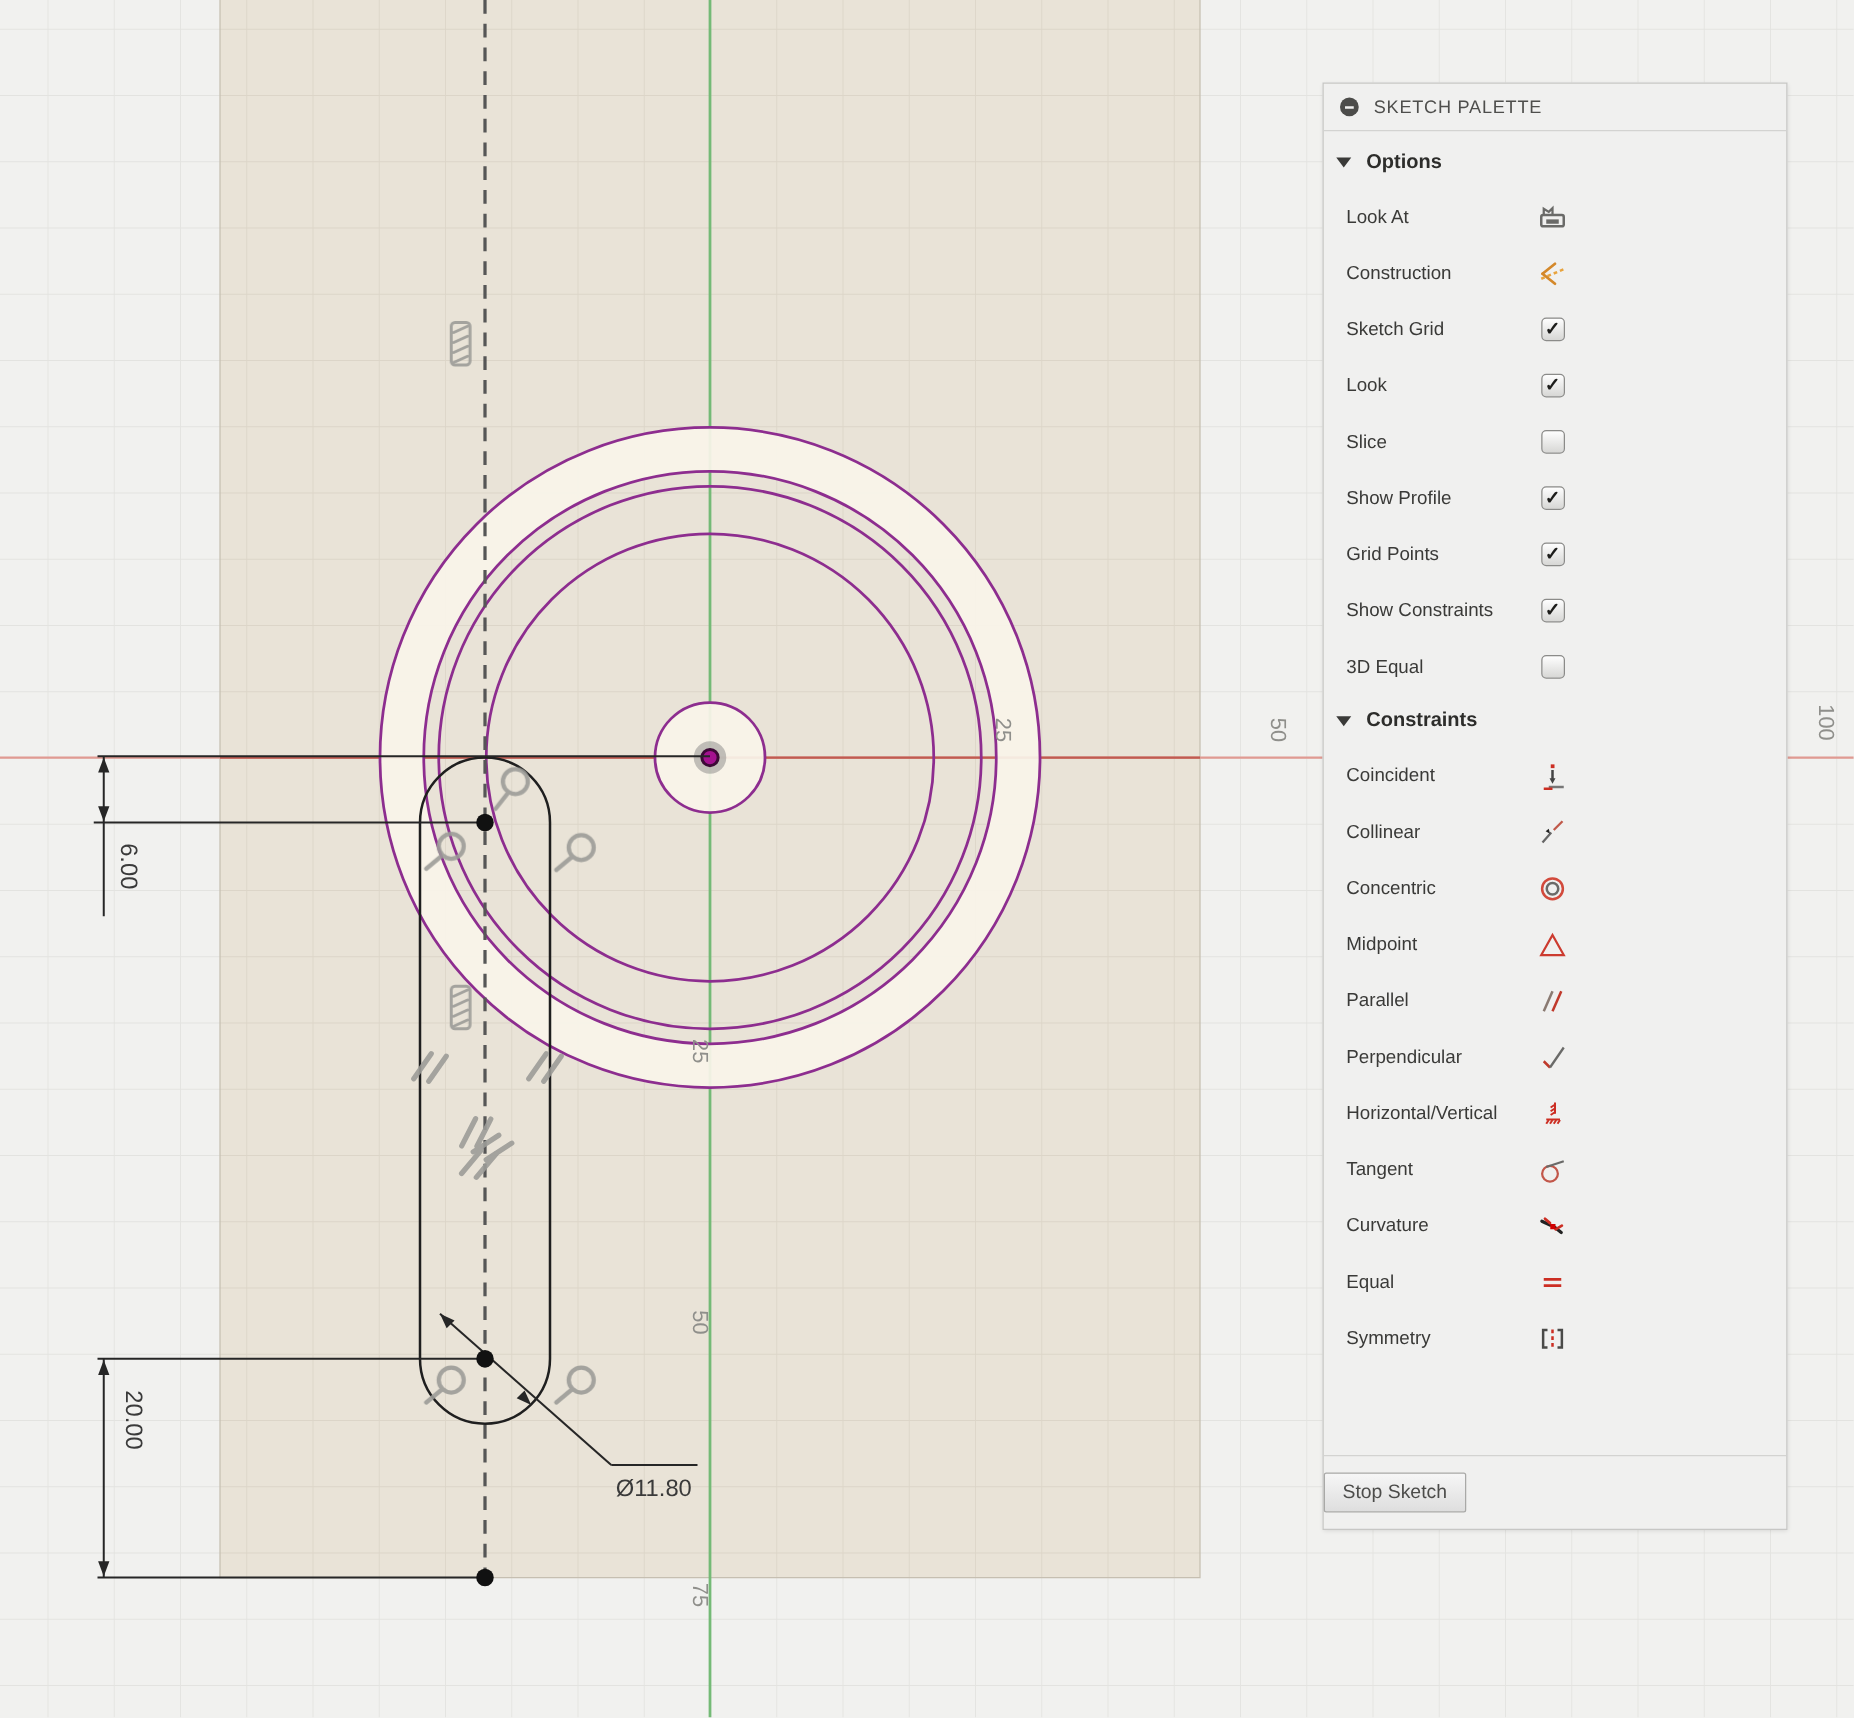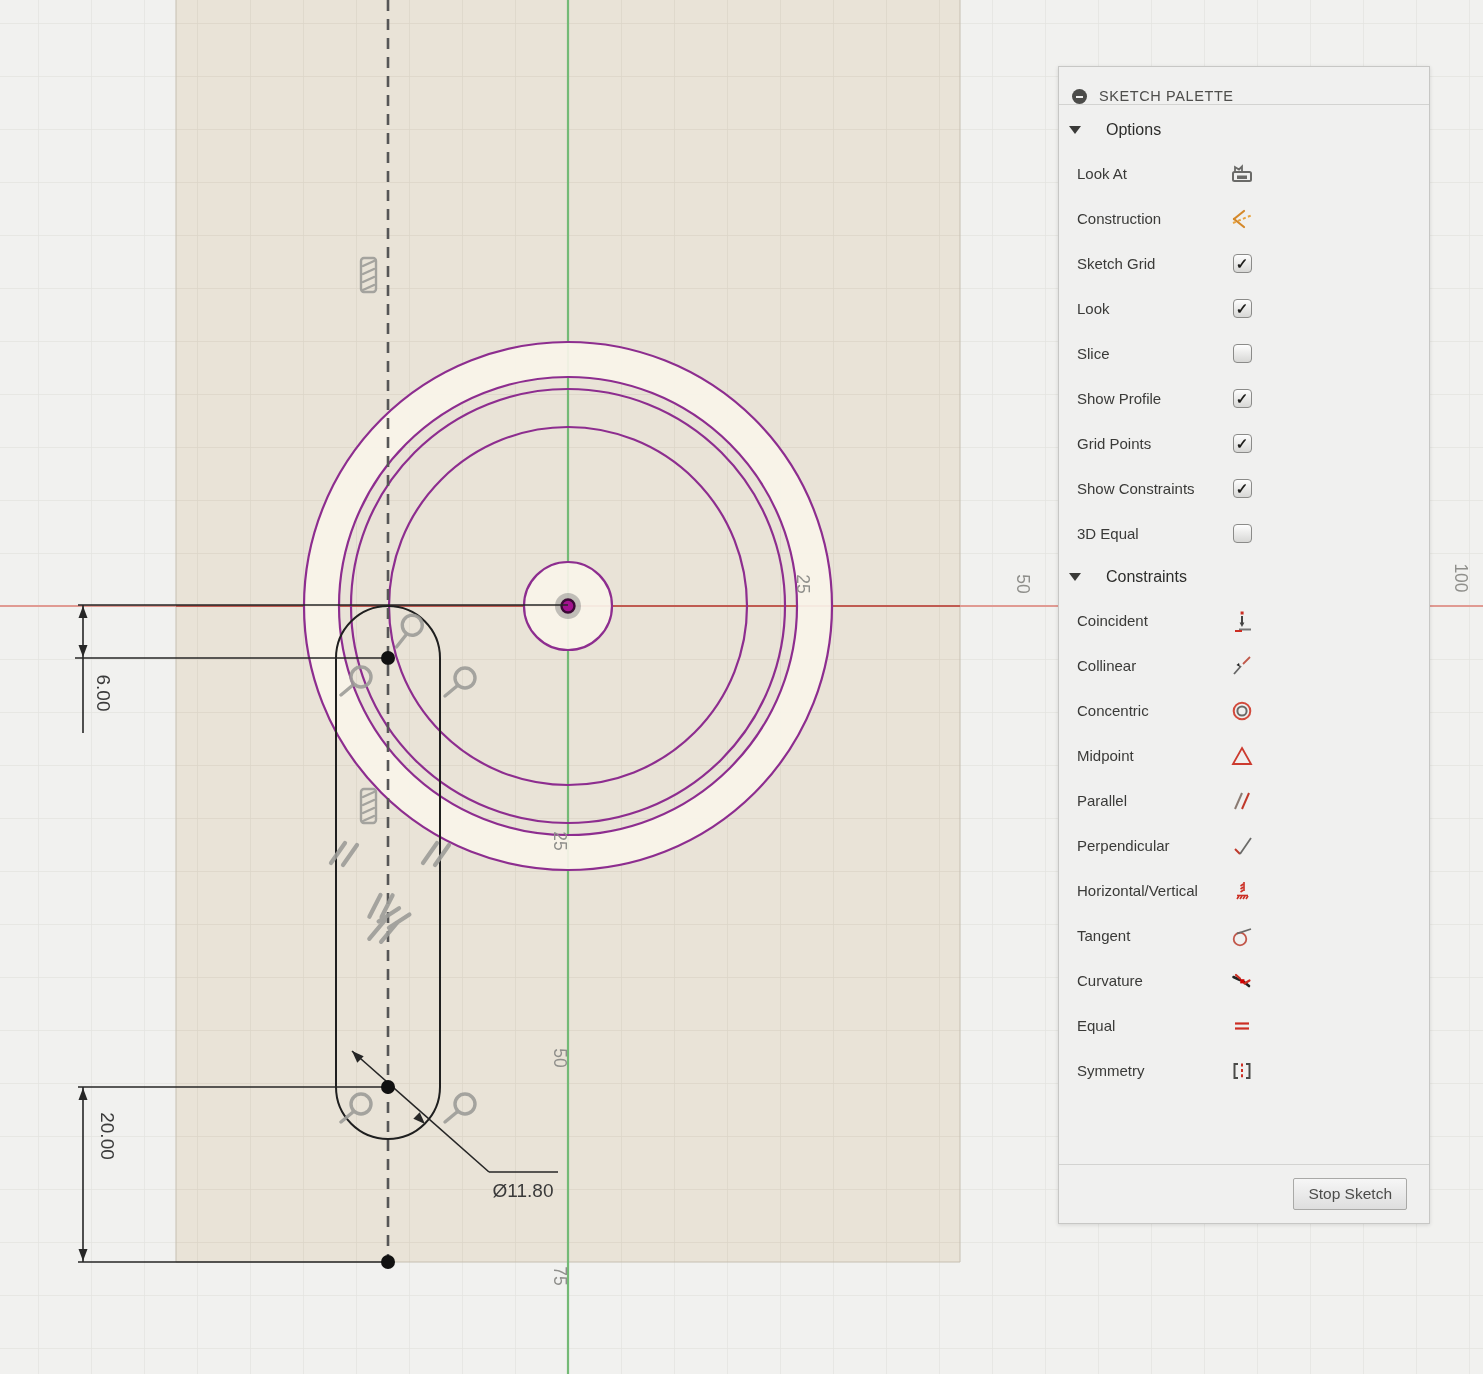--- a/index.html
+++ b/index.html
@@ -11,49 +11,49 @@
   #canvas-svg{position:absolute;left:0;top:0;}
 
   
   .palette{
     position:absolute;left:1058px;top:66px;width:372px;height:1158px;
     background:#f0f0ef;border:1px solid #c7c7c5;box-sizing:border-box;
     box-shadow:0 1px 4px rgba(0,0,0,.12);
     display:flex;flex-direction:column;
   }
   .pal-header{
-    height:37px;display:flex;align-items:flex-end;gap:12px;
+    height:37px;display:flex;align-items:center;gap:12px;
     padding-left:13px;border-bottom:1px solid #d3d3d1;flex:0 0 auto;
   }
   .pal-collapse{
     width:15px;height:15px;border-radius:50%;background:#4c4c4a;
     display:flex;align-items:center;justify-content:center;flex:0 0 auto;
   }
   .pal-collapse::after{content:"";width:7px;height:2px;background:#f0f0ef;display:block;}
   .pal-title{font-size:14.5px;color:#4e4e4c;letter-spacing:.6px;}
   .pal-body{flex:1 1 auto;overflow:hidden;padding-top:4px;}
   .sect-head{
-    display:flex;align-items:center;gap:25px;height:42px;padding-left:10px;
-    font-size:16px;font-weight:normal;color:#2d2d2b;
+    display:flex;align-items:center;gap:12px;height:42px;padding-left:10px;
+    font-size:16px;font-weight:bold;color:#2d2d2b;
   }
   .tri{width:0;height:0;border-left:6px solid transparent;border-right:6px solid transparent;
        border-top:8px solid #3a3a38;}
   .prow{display:flex;align-items:center;height:45px;padding-left:18px;}
   .plabel{flex:0 0 152px;font-size:15px;color:#3a3a38;}
   .pctl{width:26px;display:flex;justify-content:center;align-items:center;}
   .cb{
     width:19px;height:19px;border:1px solid #8b8b89;border-radius:4px;
     background:linear-gradient(#fefefe,#d7d7d5);
     display:flex;align-items:center;justify-content:center;box-sizing:border-box;
   }
   .cb .tick{visibility:hidden;font-size:15px;font-weight:bold;color:#1d1d1b;line-height:1;}
   .cb.checked .tick{visibility:visible;}
   .pal-footer{
     flex:0 0 58px;border-top:1px solid #d3d3d1;display:flex;align-items:center;
-    justify-content:flex-end;padding-right:22px;
+    justify-content:flex-start;padding-right:22px;
   }
   .stop-btn{
     font-family:"Liberation Sans", sans-serif;
     font-size:15.5px;color:#4c4c4a;
     background:linear-gradient(#f6f6f6,#dedede);
     border:1px solid #a9a9a7;border-radius:2px;
     padding:6px 14px;cursor:pointer;
   }
   .icon-svg{display:block;}
 </style>

